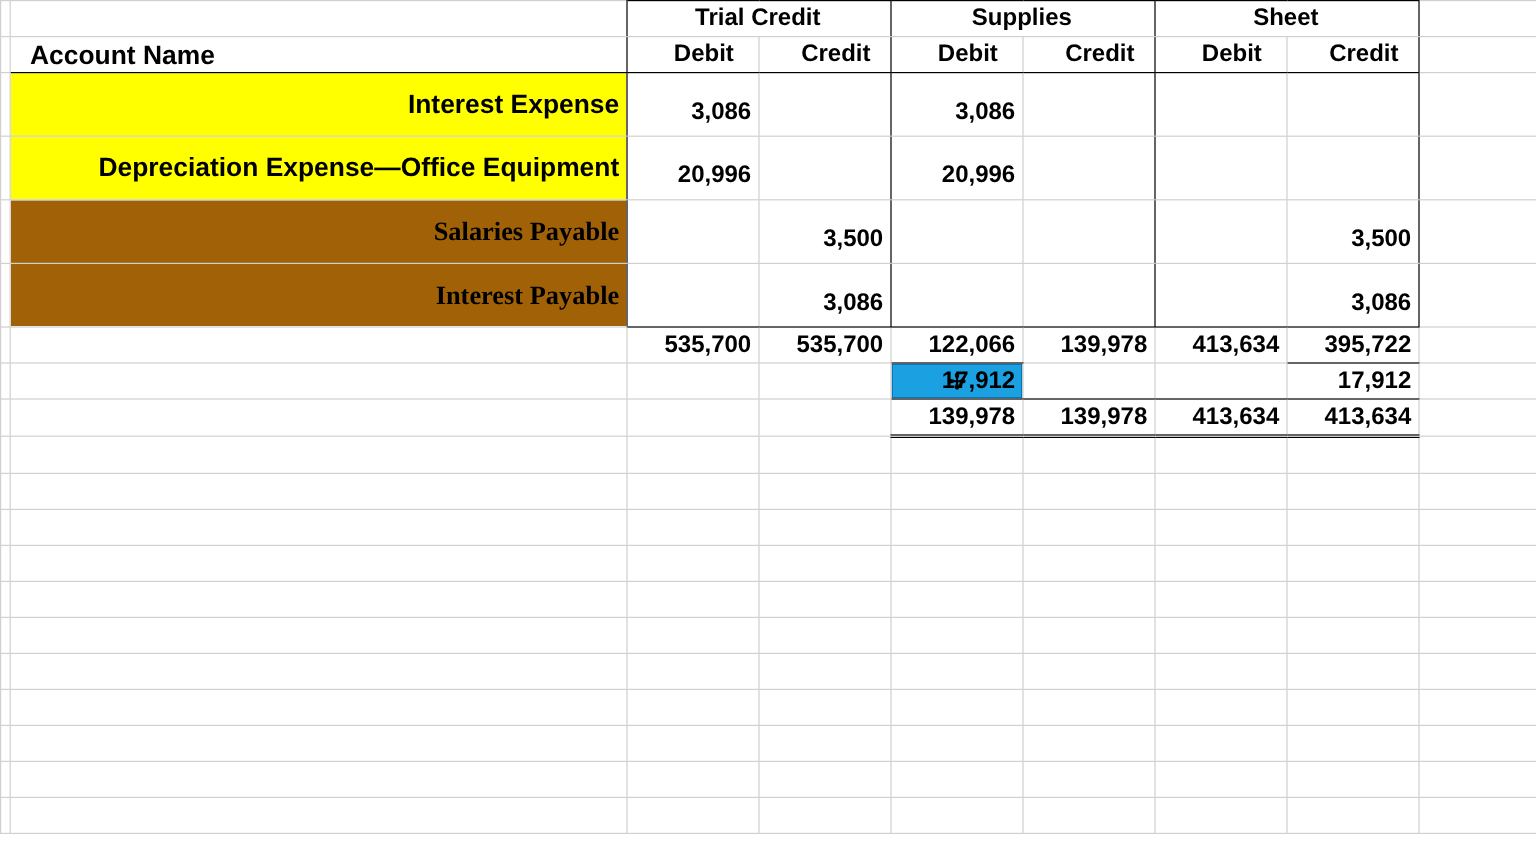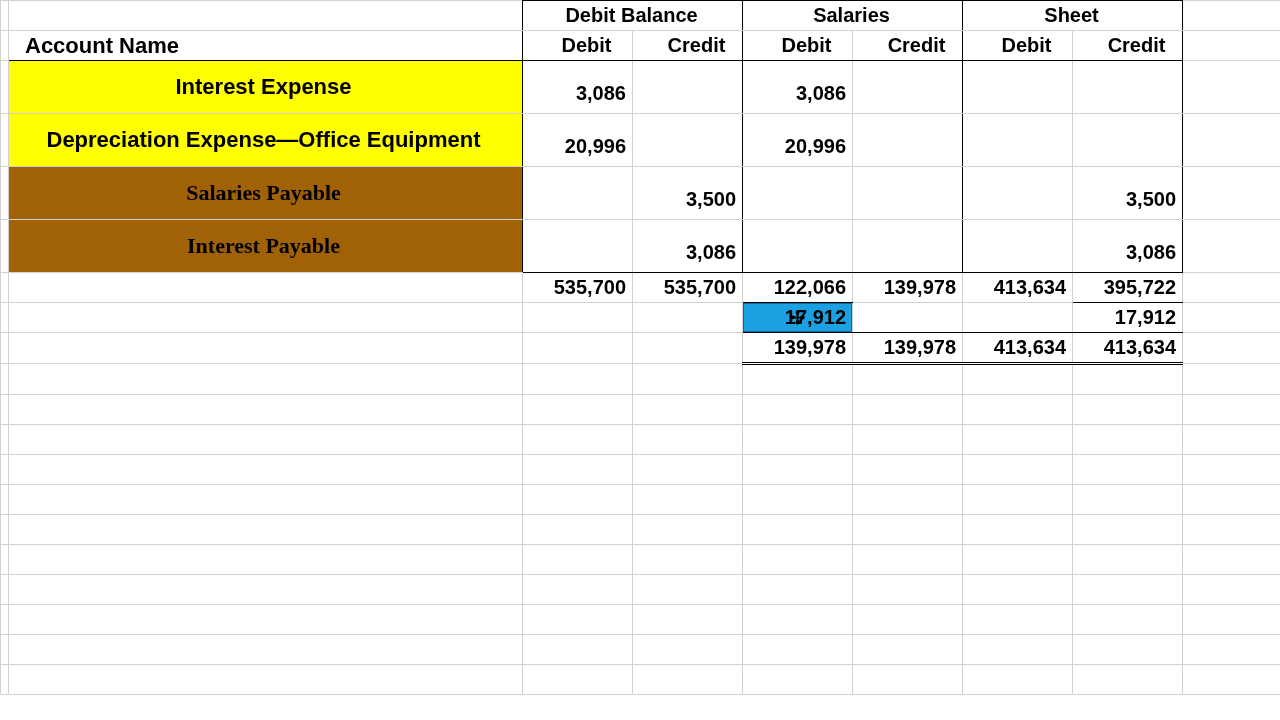--- a/index.html
+++ b/index.html
@@ -27,21 +27,21 @@
     padding: 0 6px 0 4px;
     vertical-align: middle;
     font-size: 20px;
     white-space: nowrap;
     overflow: hidden;
   }
   .hdr1 td { font-weight: bold; text-align: center; }
   .hdr2 td { font-weight: bold; text-align: center; padding-left: 24px; }
   .hdr2 .acct { text-align: left; padding-left: 16px; }
 
-  .acct { font-size: 22px; font-weight: bold; text-align: center; padding-left: 2px; }
+  .acct { font-size: 22px; font-weight: bold; text-align: right; padding-left: 2px; }
   .num  { text-align: right; font-size: 20px; font-weight: bold; }
 
   .yellow { background: #ffff00; }
   .green  { background: #a16207; font-family: Liberation Serif, serif; }
 
   
   .topEdge   { border-top: 1px solid #000 !important; }
   .rightEdge { border-right: 1px solid #000 !important; }
   .botEdge   { border-bottom: 1px solid #000 !important; }
   .dbl       { border-bottom: 3px double #000 !important; }
@@ -85,22 +85,22 @@
       <col class="num">
     <col class="num">
       <col class="num">
     <col class="tail">
   </colgroup>
 
   <tbody>
       <tr class="hdr1">
     <td></td>
     <td class="rightEdge"></td>
-    <td colspan="2" class="rightEdge topEdge">Debit Balance</td>
-    <td colspan="2" class="rightEdge topEdge">Salaries</td>
+    <td colspan="2" class="rightEdge topEdge">Trial Credit</td>
+    <td colspan="2" class="rightEdge topEdge">Supplies</td>
     <td colspan="2" class="rightEdge topEdge">Sheet</td>
     <td></td>
   </tr>
 
   <tr class="hdr2">
     <td></td>
     <td class="acct botEdge rightEdge">Account Name</td>
     <td class="botEdge topEdge">Debit</td>
     <td class="botEdge topEdge rightEdge">Credit</td>
     <td class="botEdge topEdge">Debit</td>

